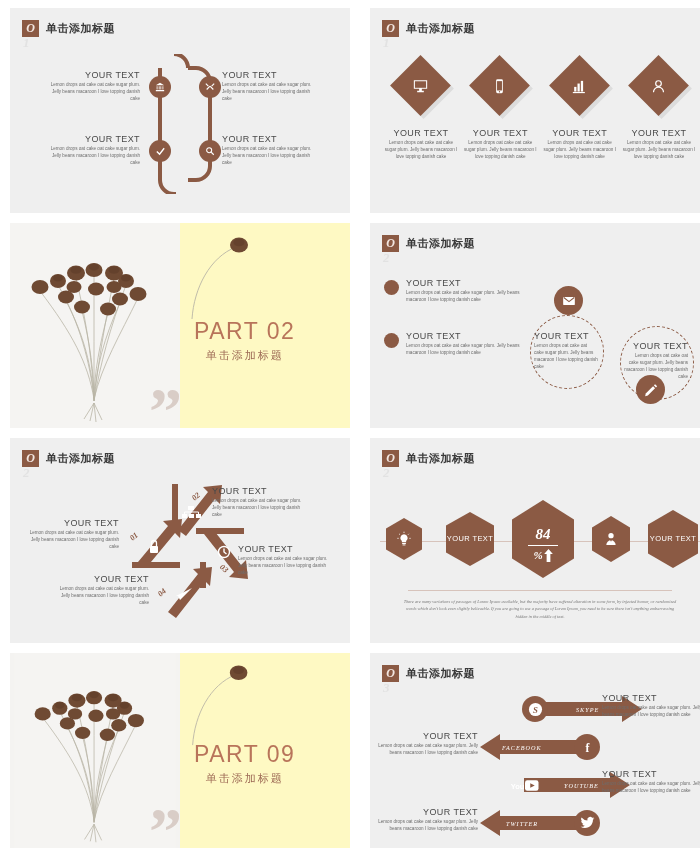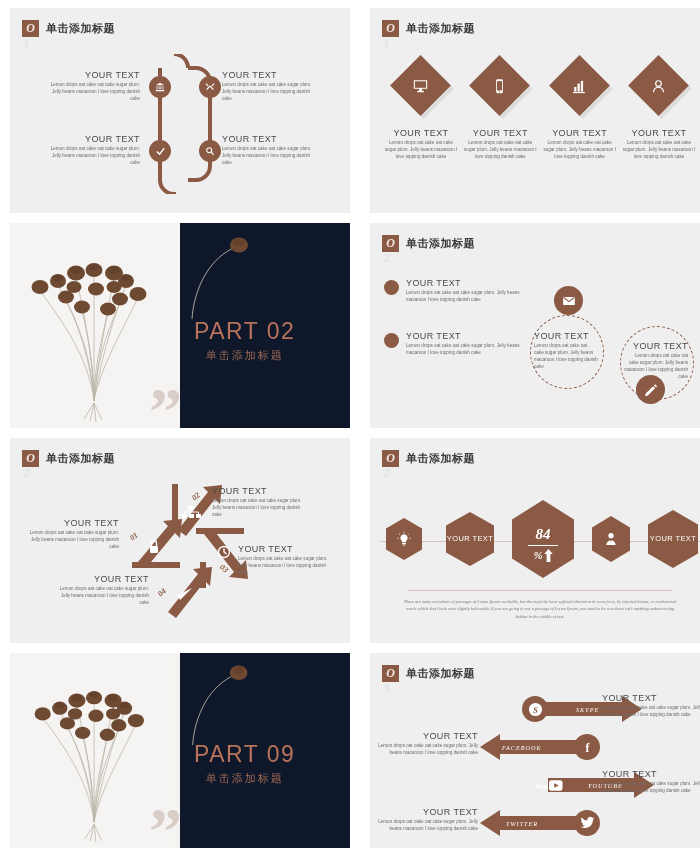--- a/index.html
+++ b/index.html
@@ -61,21 +61,21 @@
     position:absolute; width:43px; height:43px; top:8px; left:8px;
     transform:rotate(45deg);
   }
   .s2-dia-sh { background:#dcdcdc; top:11px; left:11px; }
   .s2-dia { background:#8b5a44; display:flex; align-items:center; justify-content:center; }
   .s2-dia .gl { transform:rotate(-45deg); color:#fff; display:block; }
 
   
   .part { display:flex; height:100%; }
   .part-l { width:50%; position:relative; background:#f4f3f1; overflow:hidden; }
-  .part-r { width:50%; position:relative; background:#0f172a; }
+  .part-r { width:50%; position:relative; background:#fef9c3; }
   .part-title { position:absolute; left:14px; top:95px; }
   .part-big { font-size:23px; color:#b8745a; letter-spacing:1.5px; font-weight:300; }
   .part-sub { font-size:11px; color:#9d6a55; letter-spacing:2px; margin-top:3px; text-align:center; }
   .quote-mark {
     position:absolute; right:-2px; bottom:4px; font-size:66px; color:#d9cdc7;
     font-family:"Liberation Serif", serif; line-height:.4; font-weight:bold;
   }
   .stem-svg { position:absolute; }
 
   
@@ -596,21 +596,21 @@
             <text x="12" y="19" font-size="19" font-weight="bold" text-anchor="middle" fill="#fff" font-family="Liberation Serif, serif">f</text>
           </svg>
         </div>
         <div class="soc-name" style="left:22px;">FACEBOOK</div>
       </div>
       <div class="s8-txt tb-right" style="left:0px; top:38px;">
         <div class="yt">YOUR TEXT</div>
         <div class="body-t">Lemon drops oat cake oat cake sugar plum. Jelly beans macaroon I love topping danish cake</div>
       </div>
 
-      <div class="soc-row" style="left:164px; top:76px; width:120px;">
+      <div class="soc-row" style="left:140px; top:76px; width:120px;">
         <svg class="soc-arrow" style="left:14px;" width="106" height="26" viewBox="0 0 106 26">
           <path d="M0 6 H86 V0 L106 13 L86 26 V20 H0 Z" fill="#8b5a44"></path>
         </svg>
         <div class="soc-badge" style="left:0px; border-radius:0; background:transparent; width:30px;">
           <svg width="30" height="13" viewBox="0 0 40 16">
             <text x="1" y="12" font-size="10" fill="#fff" font-family="Liberation Sans, sans-serif" font-weight="bold">You</text>
             <rect x="20" y="1" width="18" height="14" rx="3" fill="#fff"></rect>
             <path d="M27 5 L33 8 L27 11 Z" fill="#8b5a44"></path>
           </svg>
         </div>

